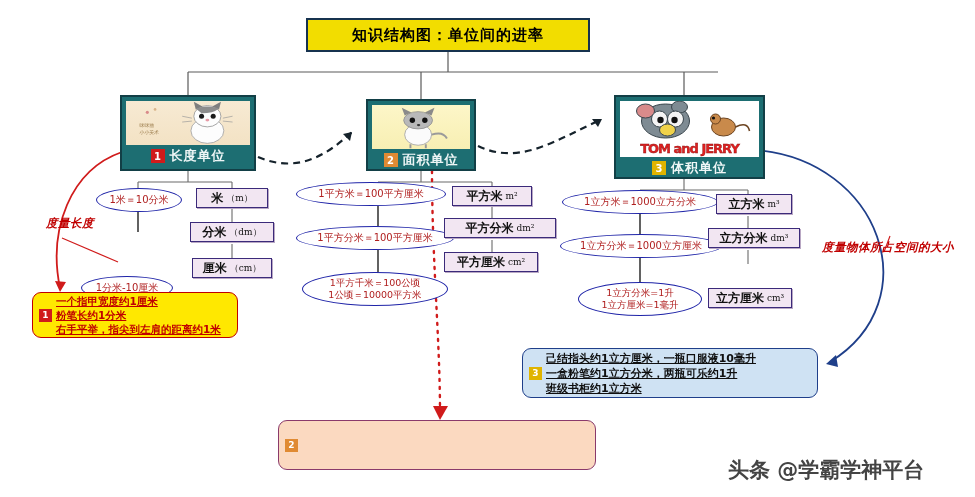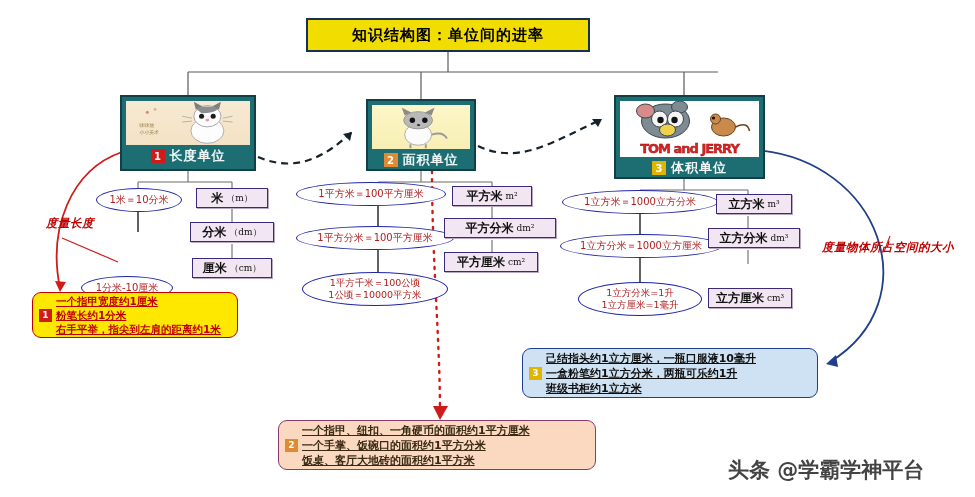--- a/index.html
+++ b/index.html
@@ -263,25 +263,20 @@
     <span class="zh">平方分米</span>
     <span class="en">dm²</span>
   </div>
   <div class="abs ubox" style="left:444px;top:252px;width:94px;">
     <span class="zh">平方厘米</span>
     <span class="en">cm²</span>
   </div>
 
   <div class="abs note" id="note2">
     <span class="nbadge">2</span>
-    <div class="lines">
-      <div>一个指甲、纽扣、一角硬币的面积约1平方厘米</div>
-      <div>一个手掌、饭碗口的面积约1平方分米</div>
-      <div>饭桌、客厅大地砖的面积约1平方米</div>
-    </div>
   </div>
 
   <div class="abs ell" style="left:562px;top:190px;width:156px;height:24px;">
     <div>1立方米＝1000立方分米</div>
   </div>
   <div class="abs ell" style="left:560px;top:234px;width:162px;height:24px;">
     <div>1立方分米＝1000立方厘米</div>
   </div>
   <div class="abs ell two" style="left:578px;top:282px;width:124px;height:34px;">
     <div>1立方分米=1升</div>

